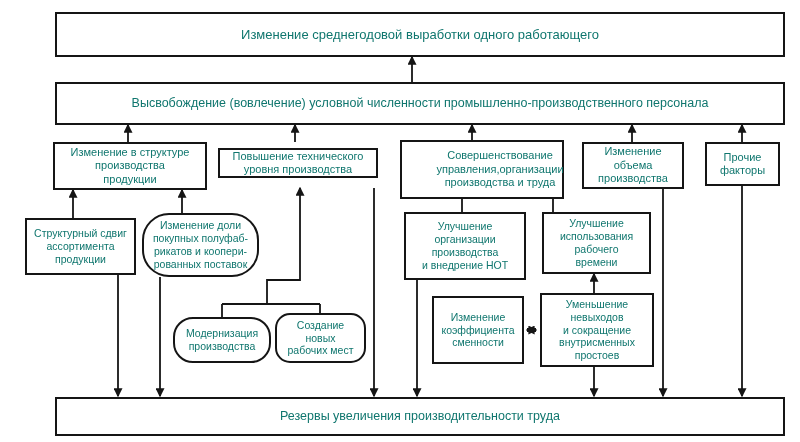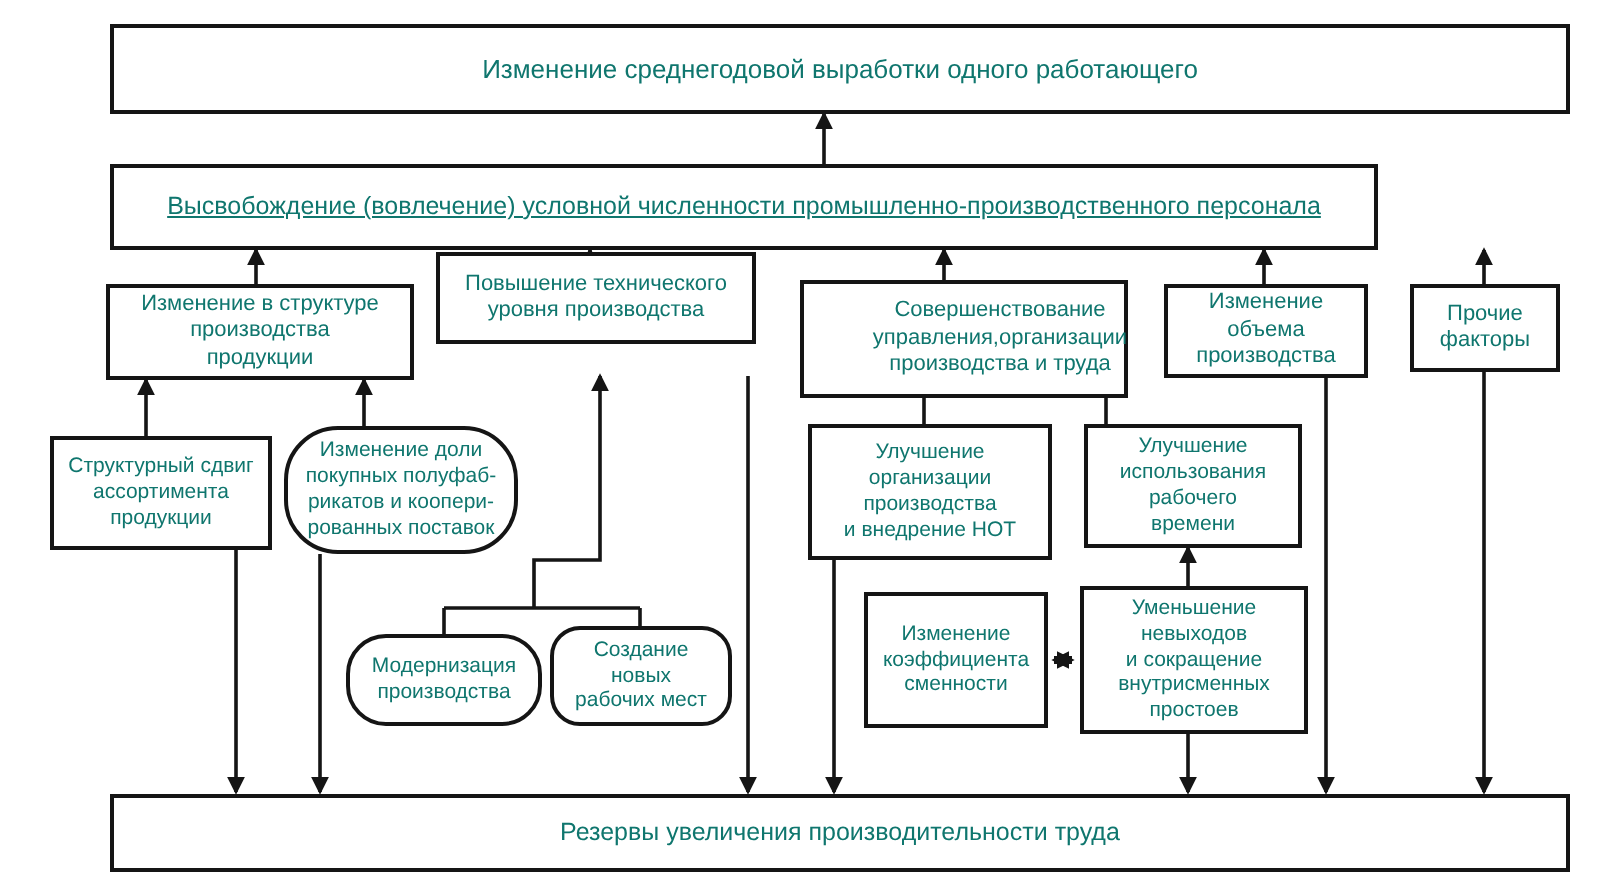--- a/index.html
+++ b/index.html
@@ -76,31 +76,31 @@
       <polyline points="594,367 594,396" fill="none" stroke="#151515" stroke-width="1.8" marker-end="url(#arrow)"></polyline>
       <polyline points="663,189 663,396" fill="none" stroke="#151515" stroke-width="1.8" marker-end="url(#arrow)"></polyline>
       <polyline points="742,186 742,396" fill="none" stroke="#151515" stroke-width="1.8" marker-end="url(#arrow)"></polyline>
       <polyline points="527,330 536,330" fill="none" stroke="#151515" stroke-width="4" marker-end="url(#arrow)" marker-start="url(#arrow)"></polyline>
     </svg>
 
   <div class="box lvl-top" style="left:55px; top:12px;  width:730px; height:45px;">
     <span>Изменение среднегодовой выработки одного работающего</span>
   </div>
 
-  <div class="box lvl-wide" style="left:55px; top:82px;  width:634px; height:43px;text-decoration:underline;">
+  <div class="box lvl-wide" style="left:55px; top:82px;  width:730px; height:43px;">
     <span>Высвобождение (вовлечение) условной численности промышленно-производственного персонала</span>
   </div>
 
   <div class="box lvl-mid" style="left:53px; top:142px; width:154px; height:48px;">
     <span>Изменение в структуре
 производства
 продукции</span>
   </div>
 
-  <div class="box lvl-mid" style="left:218px; top:126px; width:160px; height:46px;">
+  <div class="box lvl-mid" style="left:218px; top:148px; width:160px; height:30px;">
     <span>Повышение технического
 уровня производства</span>
   </div>
 
   <div class="box lvl-mid" style="left:400px; top:140px; width:164px; height:59px;padding-left:36px;">
     <span>Совершенствование
 управления,организации
 производства и труда</span>
   </div>
 

